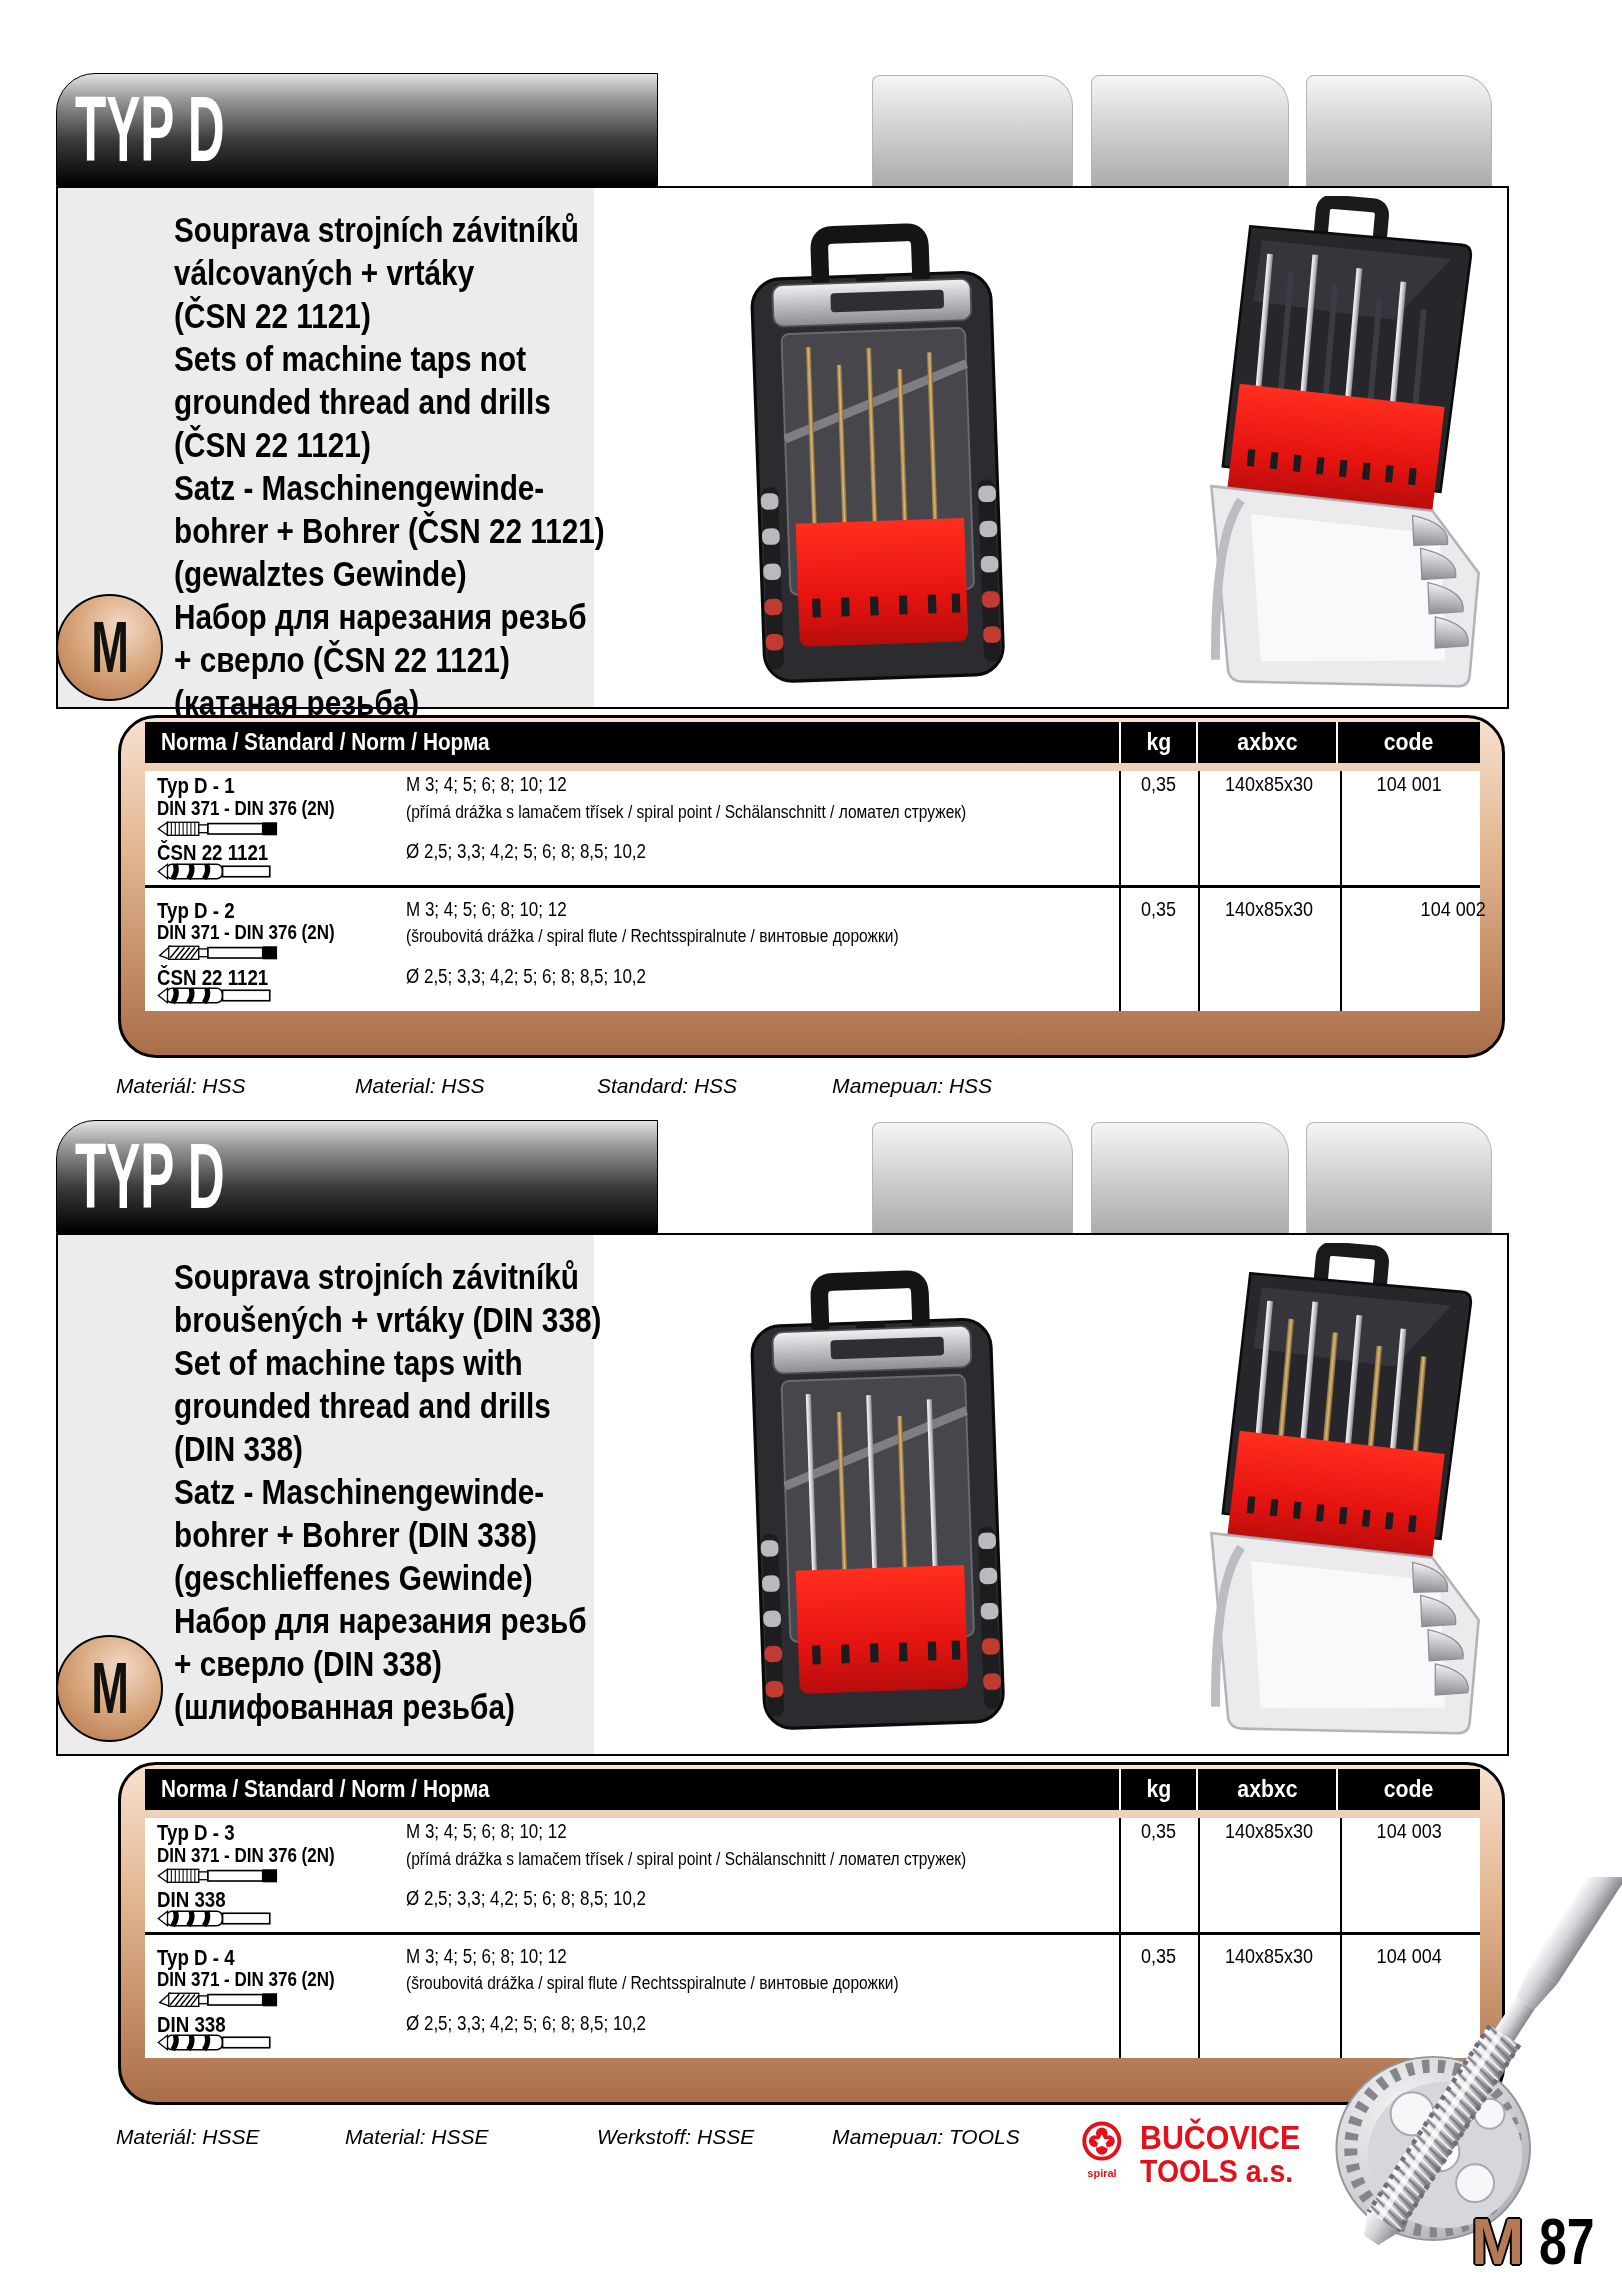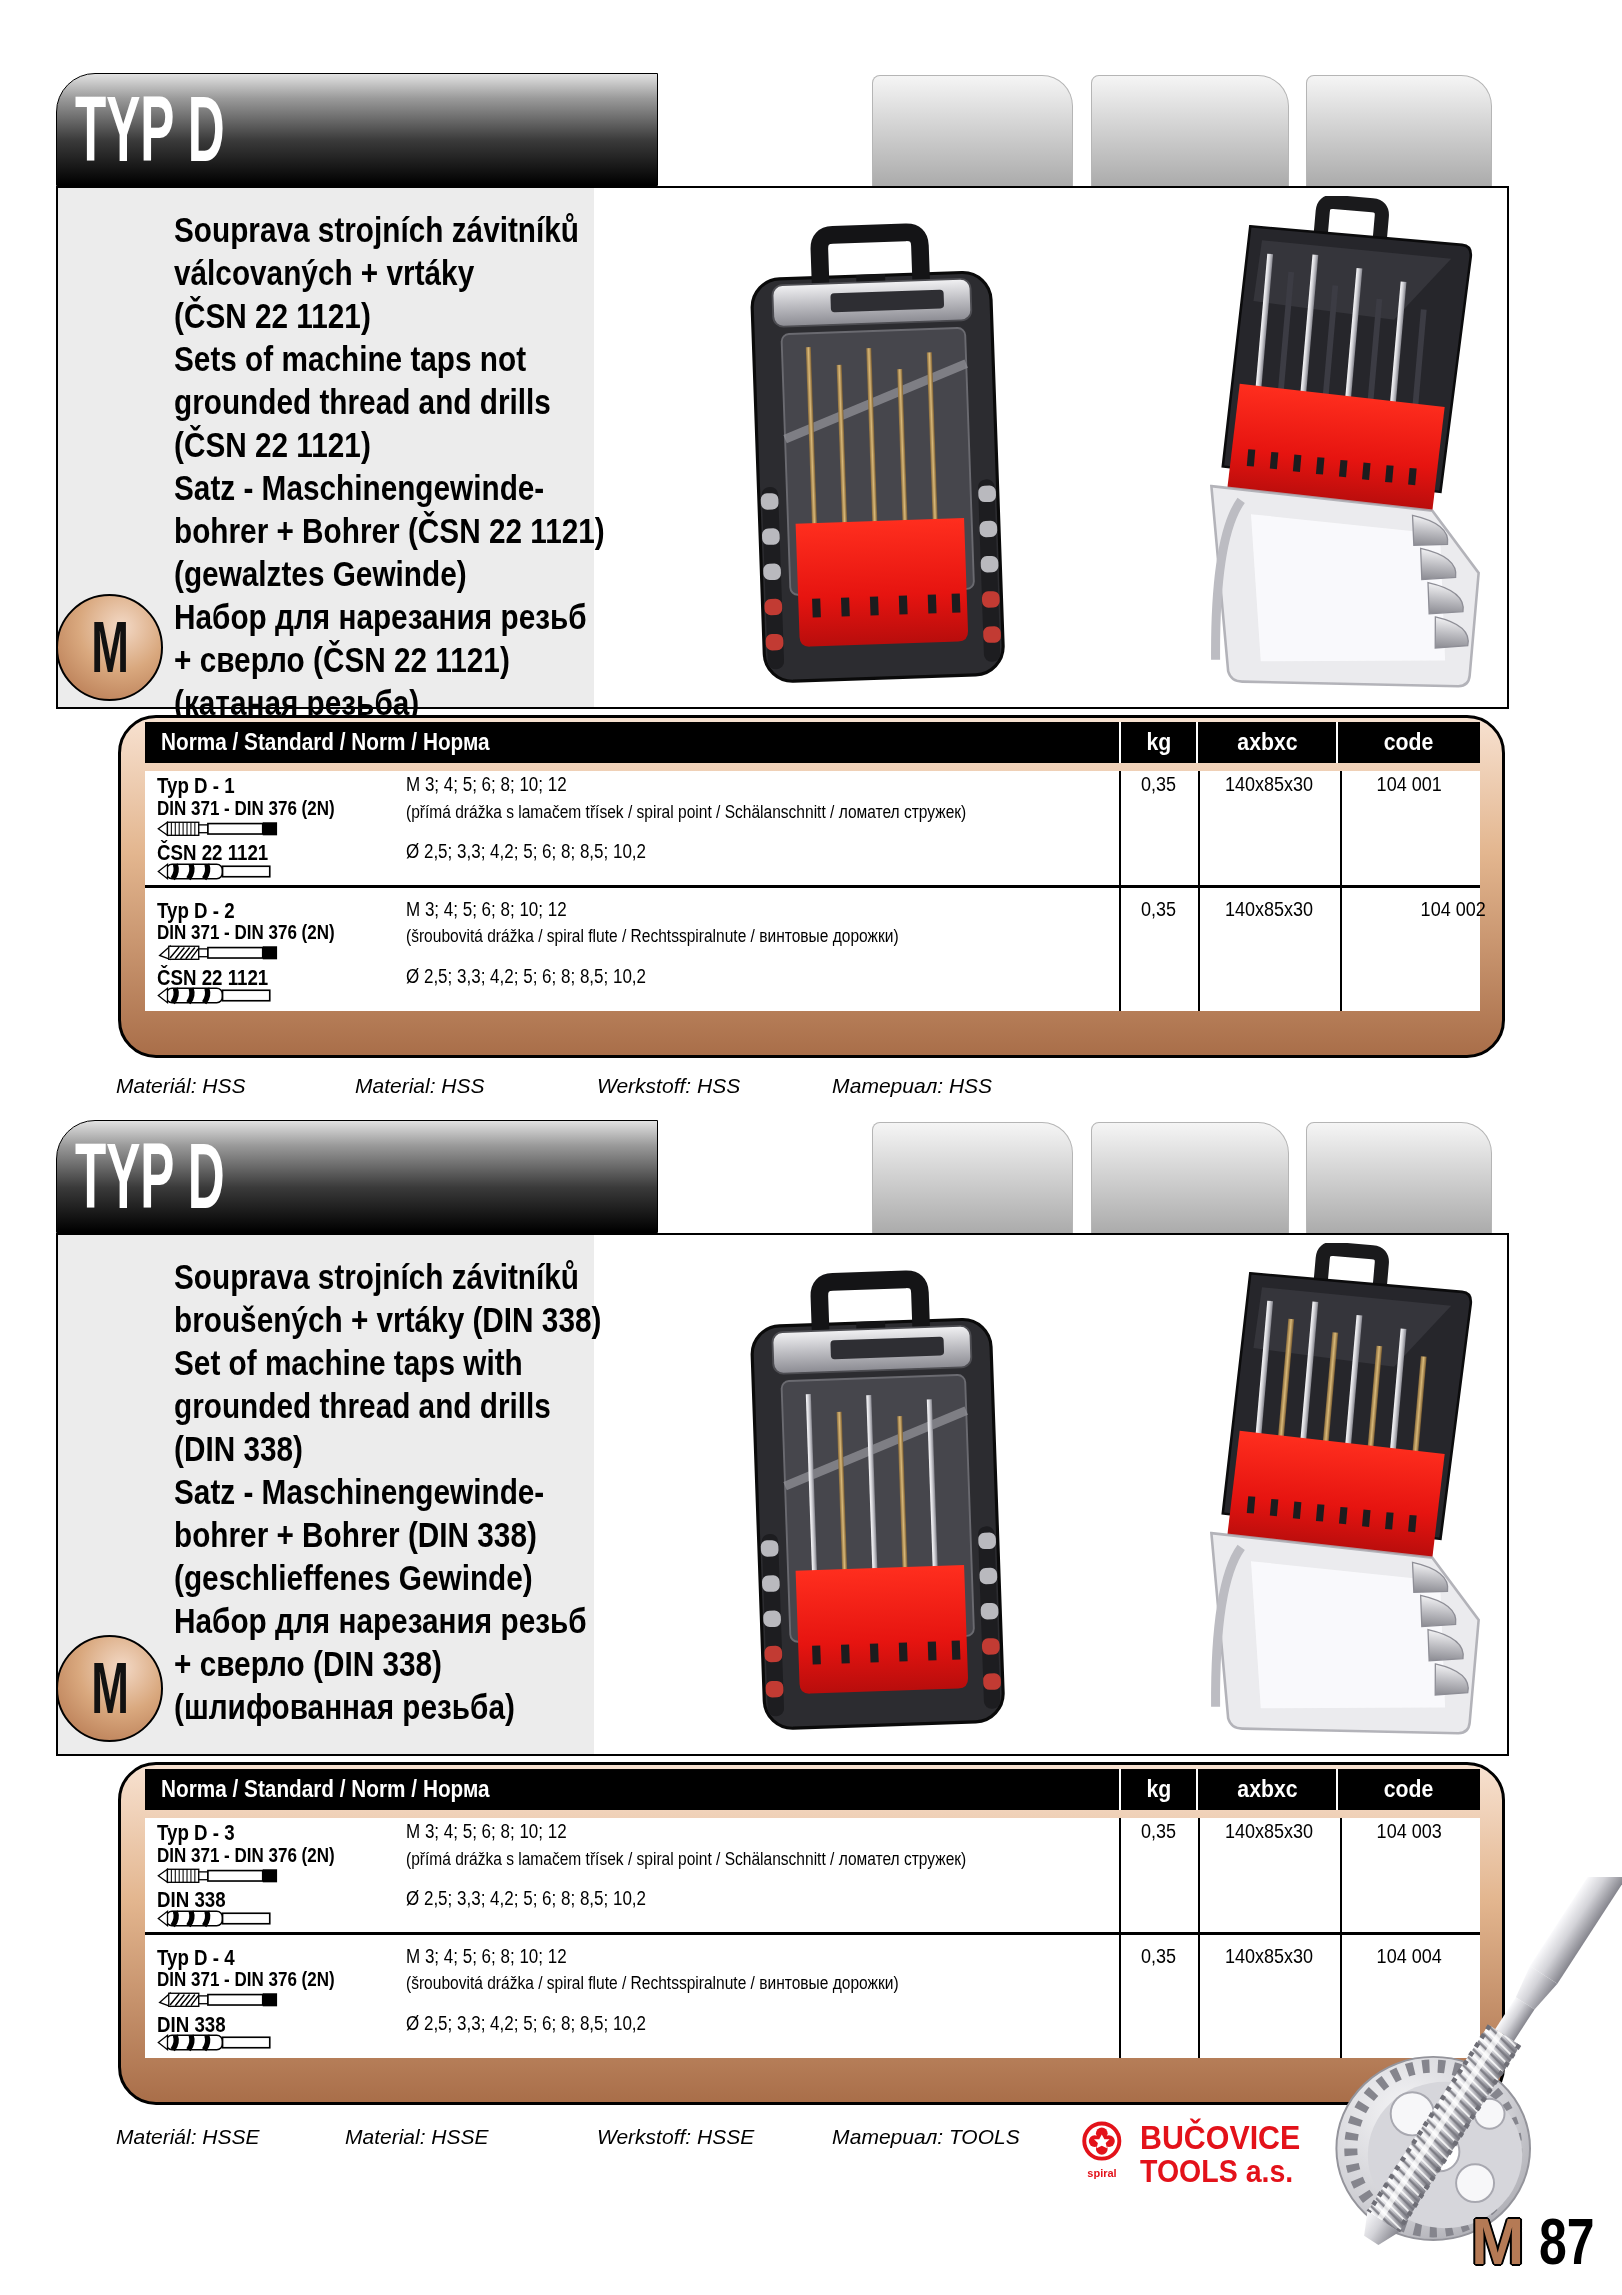--- a/index.html
+++ b/index.html
@@ -275,21 +275,21 @@
 </div>
 <div class="cell-t r31" style="left:406px;top:898px;"><span class="sq">M 3; 4; 5; 6; 8; 10; 12</span></div>
 <div class="cell-t r28" style="left:406px;top:925px;"><span class="sq">(šroubovitá drážka / spiral flute / Rechtsspiralnute / винтовые дорожки)</span></div>
 <div class="cell-t r31" style="left:406px;top:965px;"><span class="sq">Ø 2,5; 3,3; 4,2; 5; 6; 8; 8,5; 10,2</span></div>
 <div class="val" style="left:1121px;top:898px;width:75px;"><span>0,35</span></div>
 <div class="val" style="left:1200px;top:898px;width:138px;"><span>140x85x30</span></div>
 <div class="val" style="left:1342px;top:898px;width:134px;margin-left:44px;"><span>104 002</span></div>
 
 <div class="mat-line" style="left:116px;top:1074px;">Materiál: HSS</div>
 <div class="mat-line" style="left:355px;top:1074px;">Material: HSS</div>
-<div class="mat-line" style="left:597px;top:1074px;">Werkstoff: HSS</div>
+<div class="mat-line" style="left:597px;top:1074px;">Standard: HSS</div>
 <div class="mat-line" style="left:832px;top:1074px;">Материал: HSS</div>
 
 <div class="hdr-black" style="top:1120px;">
   <div class="hdr-title">TYP D</div>
 </div>
 <div class="tab tab-gray" style="left:872px;width:201px;top:1122px;"></div>
 <div class="tab tab-gray" style="left:1091px;width:198px;top:1122px;"></div>
 <div class="tab tab-gray" style="left:1306px;width:186px;top:1122px;"></div>
 
 <div class="content-box" style="top:1233px;">

